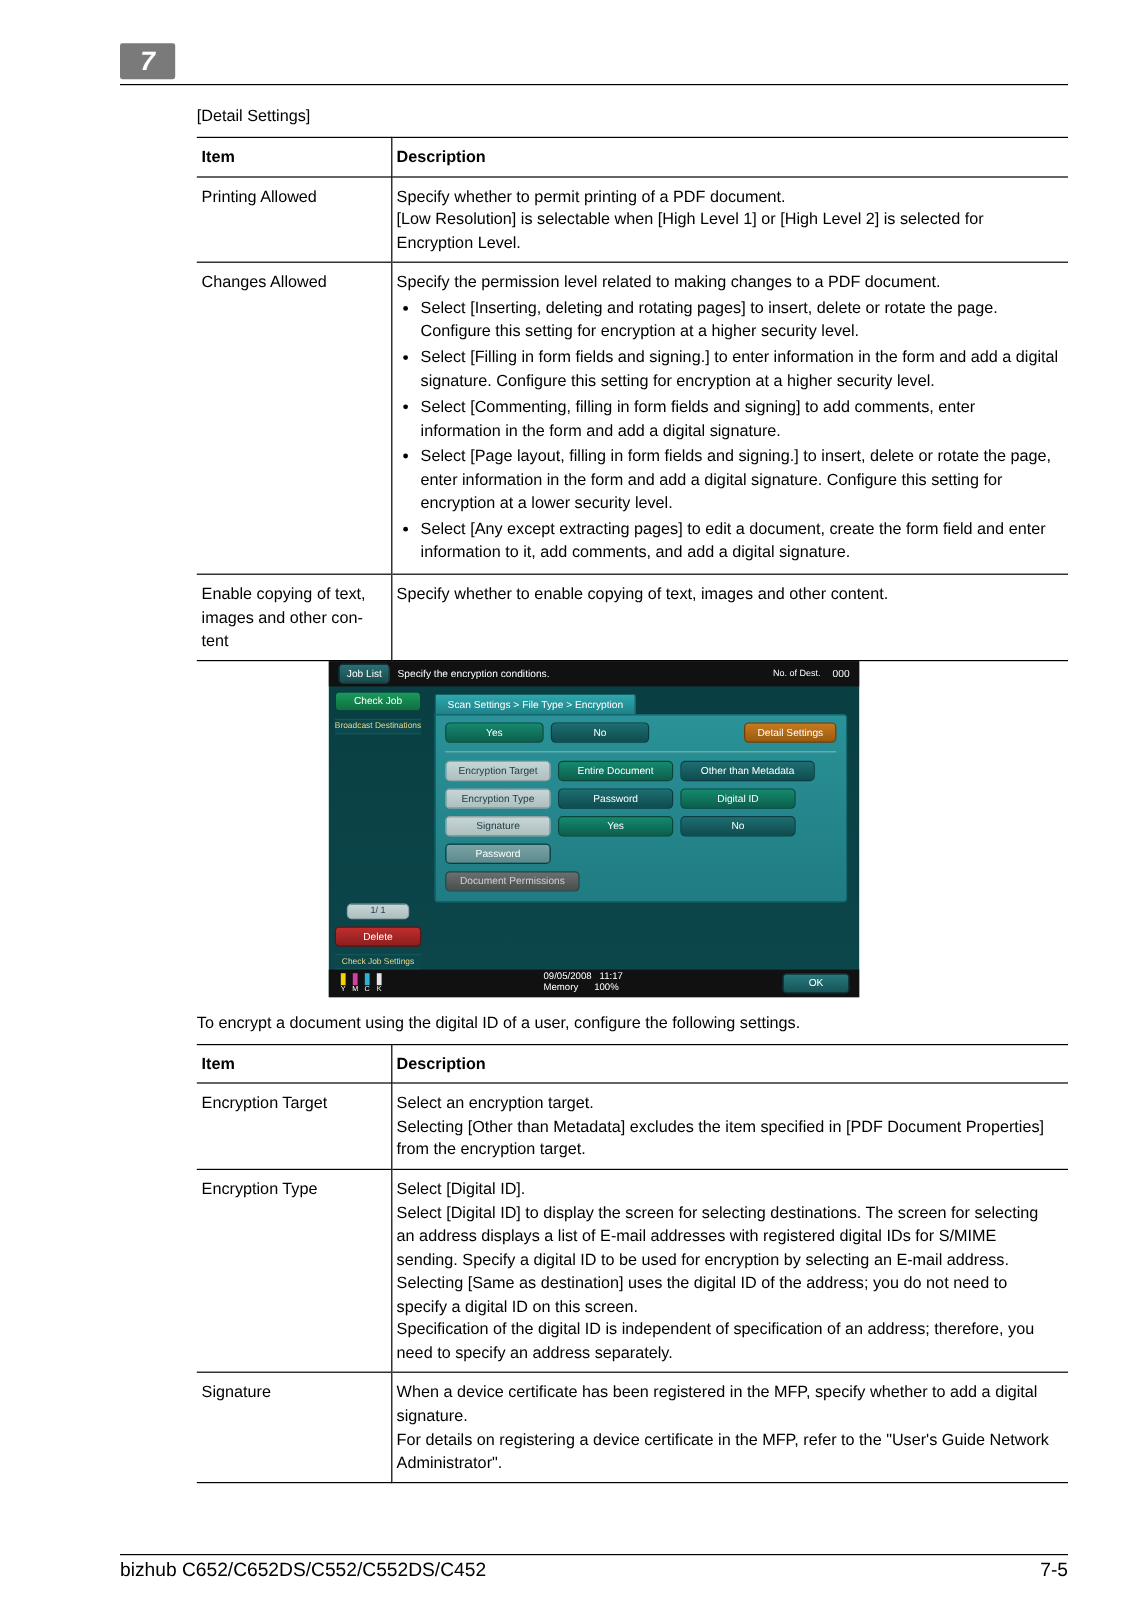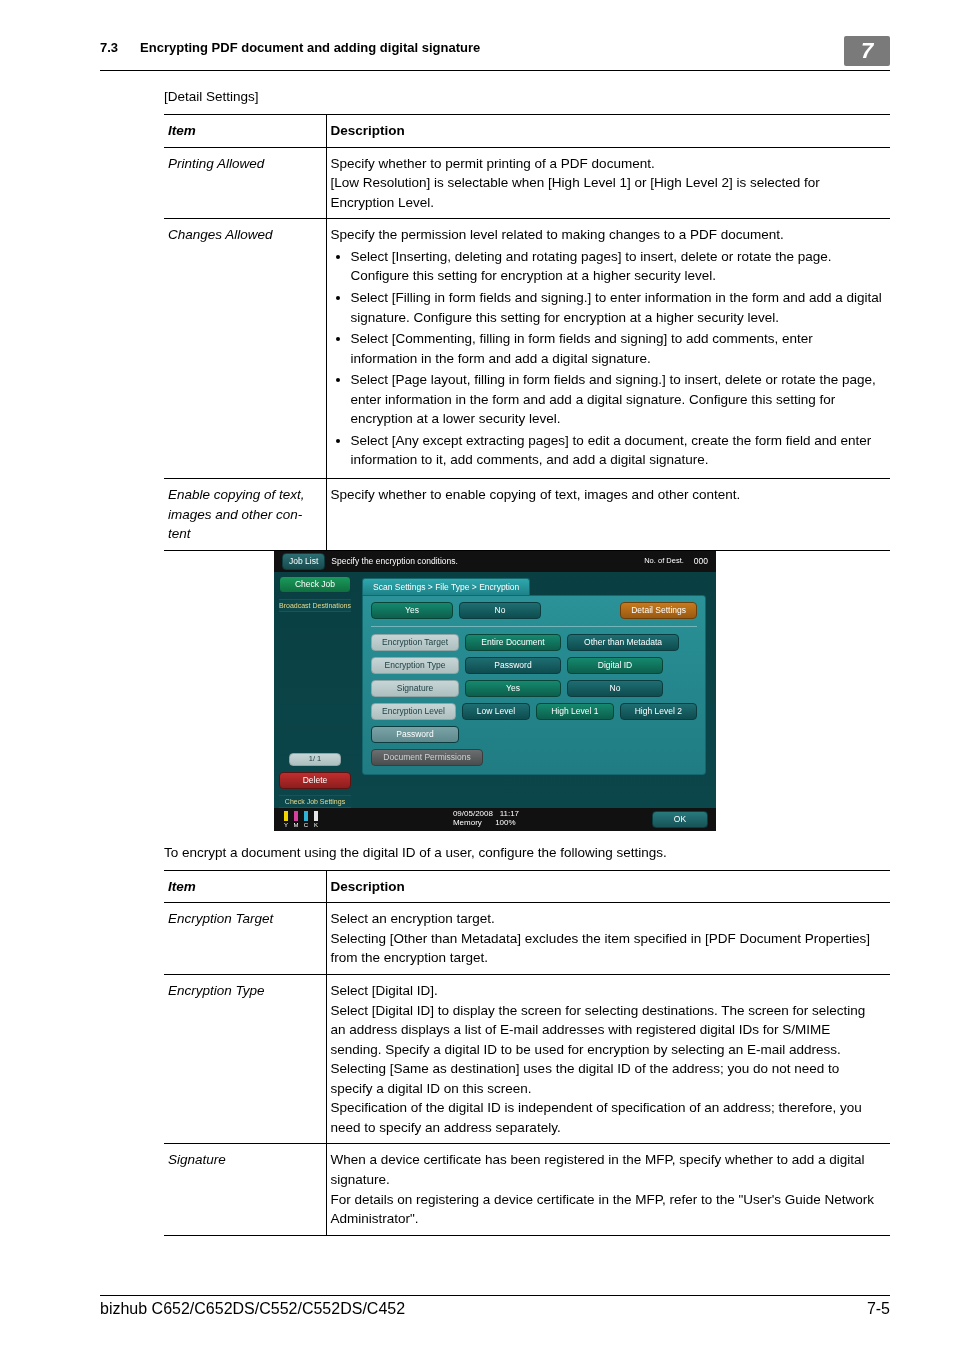--- a/index.html
+++ b/index.html
@@ -56,21 +56,20 @@
     border-top: 0.8px solid #000;
     padding: 6px 8px 6px 4px;
     vertical-align: top;
     margin-top: 28px;
   }
   table.spec tr:last-child td { border-bottom: 1.5px solid #000; }
   table.spec col.c1 { width: 162px; }
   table.spec td.col1, table.spec th.col1 {
     border-right: 0.8px solid #000;
     padding-right: 10px;
-    font-style: italic;
   }
   ul.bul { margin: 2px 0 0 0; padding-left: 20px; }
   ul.bul li { margin: 0 0 2px 0; }
 
   .h2 {
     display: flex;
     gap: 52px;
     font-weight: bold;
     font-size: 17px;
     margin: 34px 0 16px 0;
@@ -150,24 +149,20 @@
     border-top: 0.8px solid #000; padding-top: 4px;
     display: flex; justify-content: space-between; font-size: 16px;
   }
 </style>
 </head>
 <body>
 
 <div class="page">
 
   <div class="running-head">
-    <div class="rh-left">
-      <span>7.3</span>
-      <span>Encrypting PDF document and adding digital signature</span>
-    </div>
     <div class="rh-tab">7</div>
   </div>
 
   <div class="detail-caption">[Detail Settings]</div>
 
   <table class="spec">
     <colgroup>
         <col class="c1">
         <col>
       </colgroup>
@@ -242,26 +237,20 @@
         </div>
         <div class="row">
           <span class="btn label lbl">Encryption Type</span>
           <span class="btn" style="width:96px">Password</span>
           <span class="btn sel" style="width:96px">Digital ID</span>
         </div>
         <div class="row">
           <span class="btn label lbl">Signature</span>
           <span class="btn sel" style="width:96px">Yes</span>
           <span class="btn" style="width:96px">No</span>
-        </div>
-        <div class="row">
-          <span class="btn label lbl">Encryption Level</span>
-          <span class="btn" style="width:72px">Low Level</span>
-          <span class="btn sel" style="width:82px">High Level 1</span>
-          <span class="btn" style="width:82px">High Level 2</span>
         </div>
         <div class="row">
           <span class="btn pale" style="width:88px">Password</span>
         </div>
         <div class="row">
           <span class="btn gray" style="width:112px">Document Permissions</span>
         </div>
       </div>
     </div>
 

